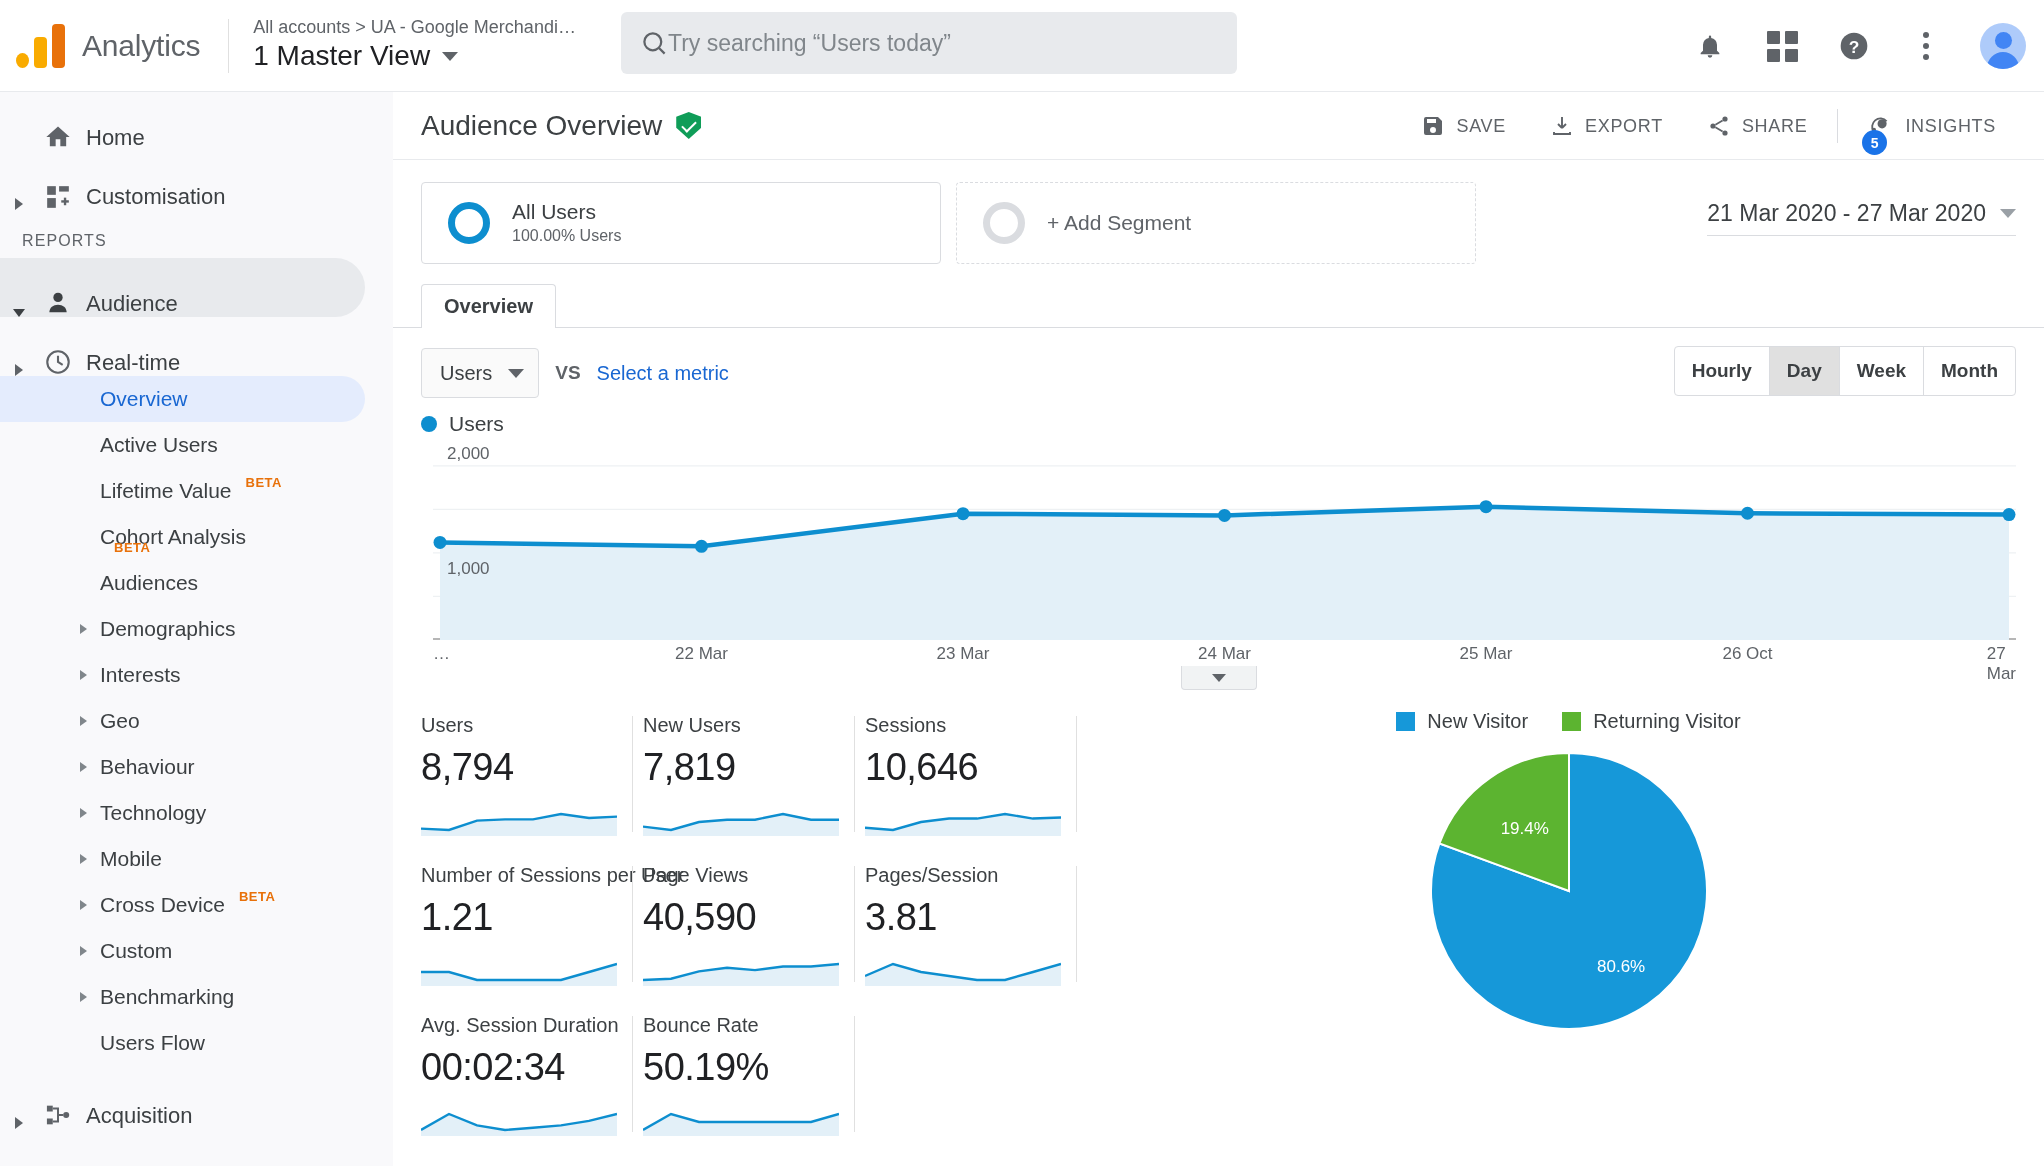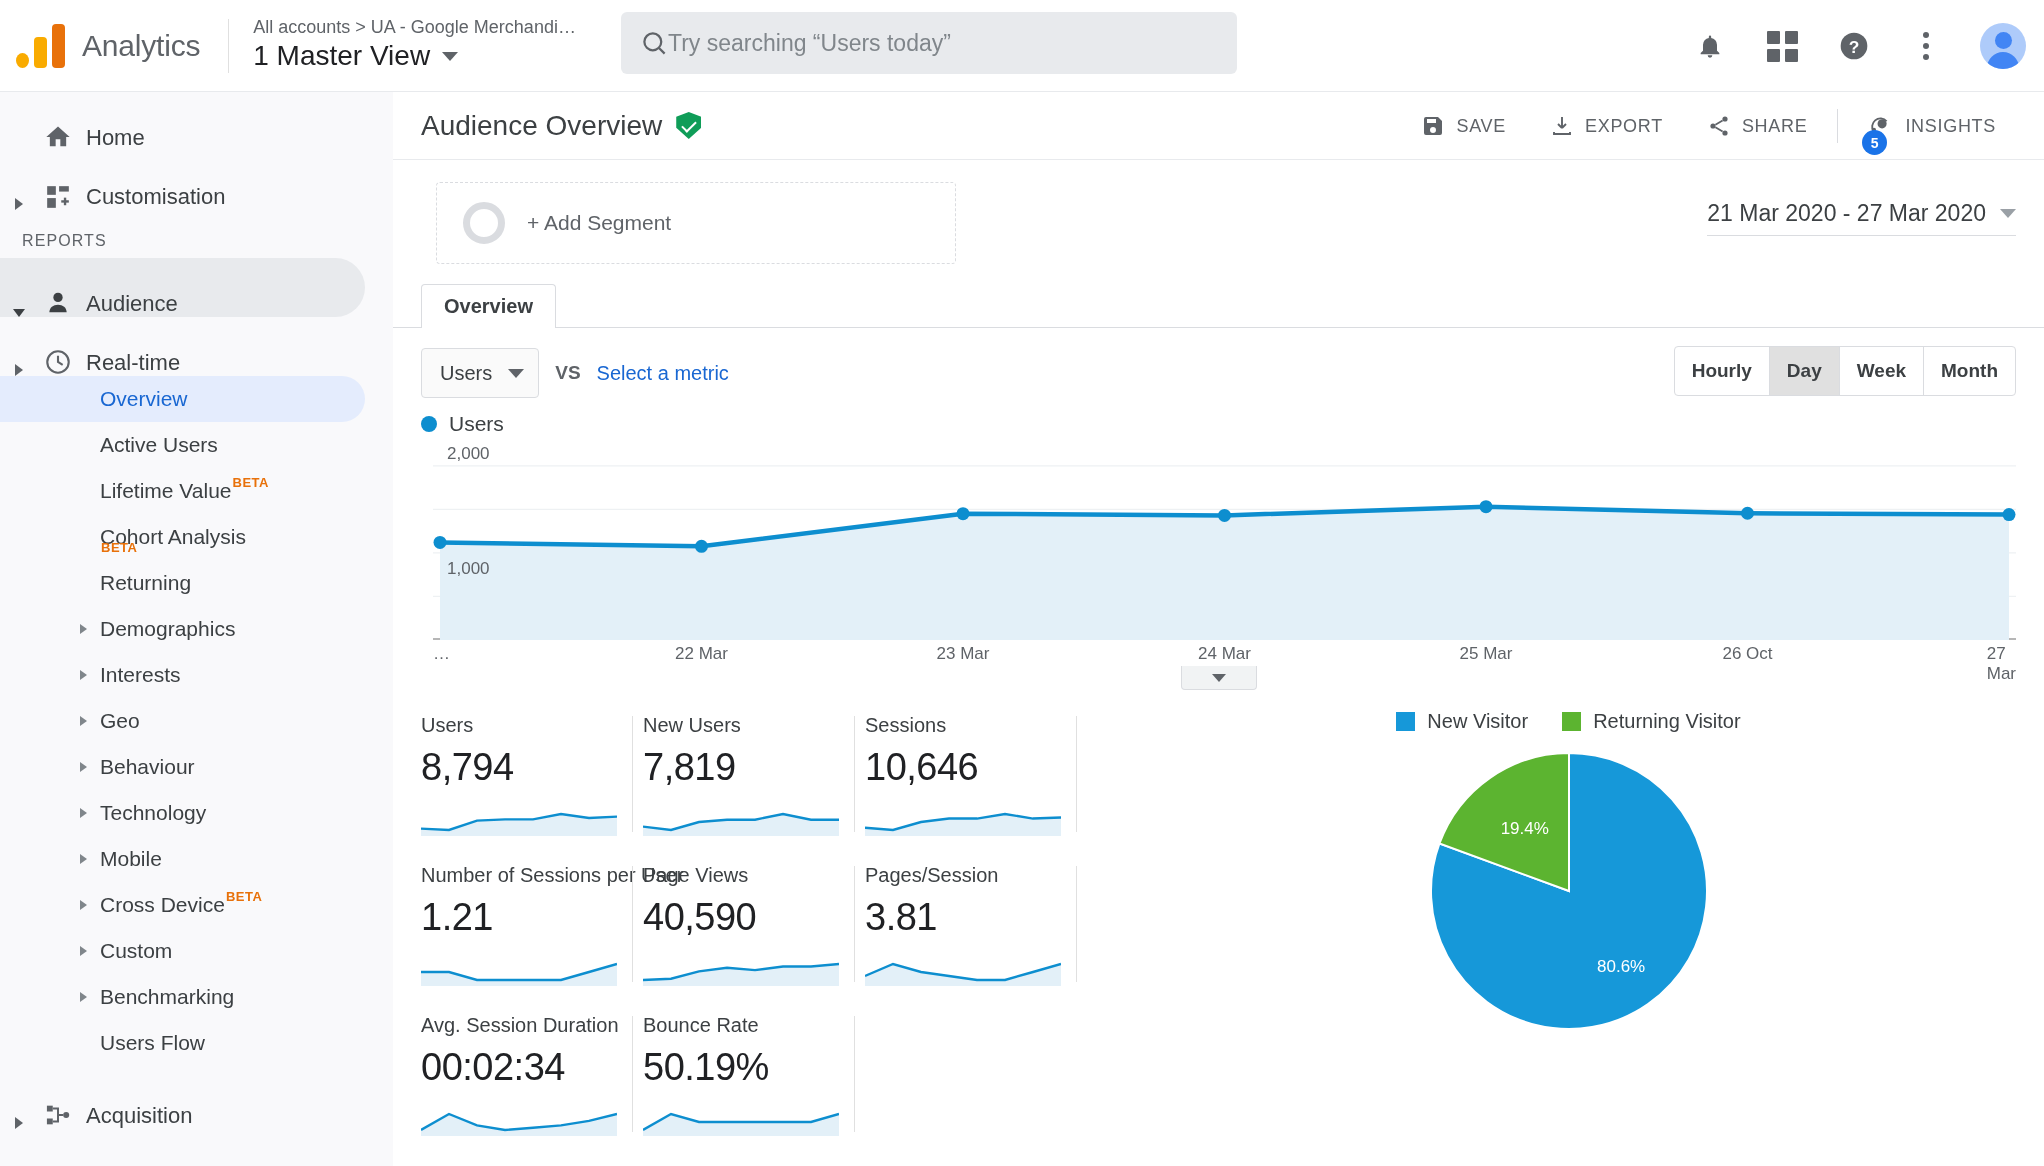--- a/index.html
+++ b/index.html
@@ -96,21 +96,21 @@
     position: relative;
   }
   .sub-item.active { background: #e4ecfd; border-radius: 0 30px 30px 0; margin-right: 28px; color: #1967d2; }
   .sub-item .subarrow {
     position: absolute; left: 80px; width: 0; height: 0;
     border-top: 5px solid transparent; border-bottom: 5px solid transparent;
     border-left: 7px solid #80868b;
   }
   .beta {
     color: #e8710a; font-size: 13px; font-weight: 700; letter-spacing: .5px;
-    position: relative; top: -9px; margin-left: 1px;
+    position: relative; top: -9px; margin-left: 14px;
   }
   .beta.below { position: absolute; left: 100px; top: 26px; }
 
   
   .main {
     position: absolute; left: 393px; top: 92px; width: 1651px; height: 1074px;
     background: #fff; overflow: hidden;
   }
   .page-head {
     height: 68px; display: flex; align-items: center;
@@ -347,21 +347,21 @@
       </div>
       <div class="sub-item">
         <span>Lifetime Value</span>
         <span class="beta">BETA</span>
       </div>
       <div class="sub-item">
         <span>Cohort Analysis</span>
         <span class="beta below">BETA</span>
       </div>
       <div class="sub-item">
-        <span>Returning</span>
+        <span>Audiences</span>
       </div>
       <div class="sub-item">
         <i class="subarrow"></i>
         <span>Demographics</span>
       </div>
       <div class="sub-item">
         <i class="subarrow"></i>
         <span>Interests</span>
       </div>
       <div class="sub-item">
@@ -447,20 +447,27 @@
           <path fill="none" stroke="#5f6368" stroke-width="1.7" d="M5 17c-2-3.2-1.4-7.6 1.6-10.2C9.8 4 14.6 4.4 17.2 7.6"></path>
           <circle cx="5.5" cy="15.5" r="1.9" fill="#5f6368"></circle>
         </svg>
         <div class="ins-badge">5</div>
         <span>INSIGHTS</span>
       </div>
     </div>
   </div>
 
   <div class="segbar">
+    <div class="segcard">
+      <div class="ring"></div>
+      <div class="segtxt">
+        <div class="t1">All Users</div>
+        <div class="t2">100.00% Users</div>
+      </div>
+    </div>
     <div class="segcard dashed">
       <div class="ring gray"></div>
       <div class="segadd">+ Add Segment</div>
     </div>
 
     <div class="daterange">
       <div class="dtxt">21 Mar 2020 - 27 Mar 2020</div>
       <div class="dtri"></div>
     </div>
   </div>

